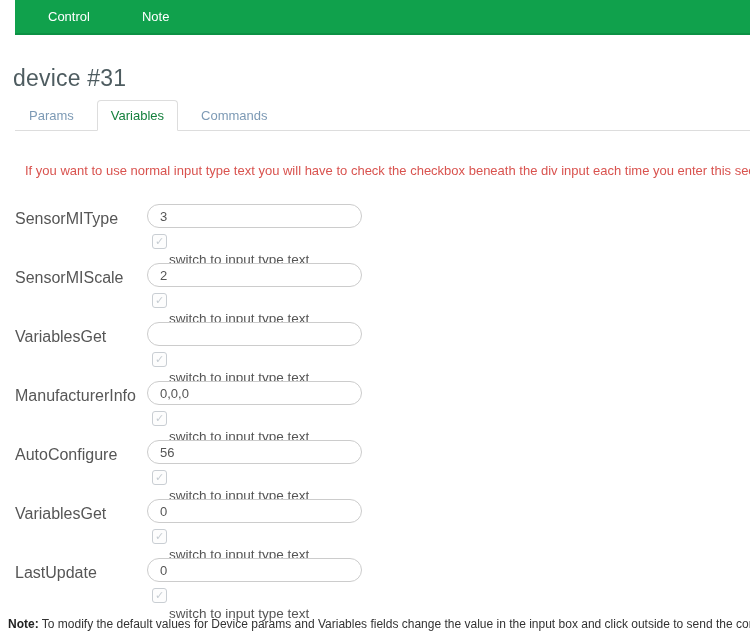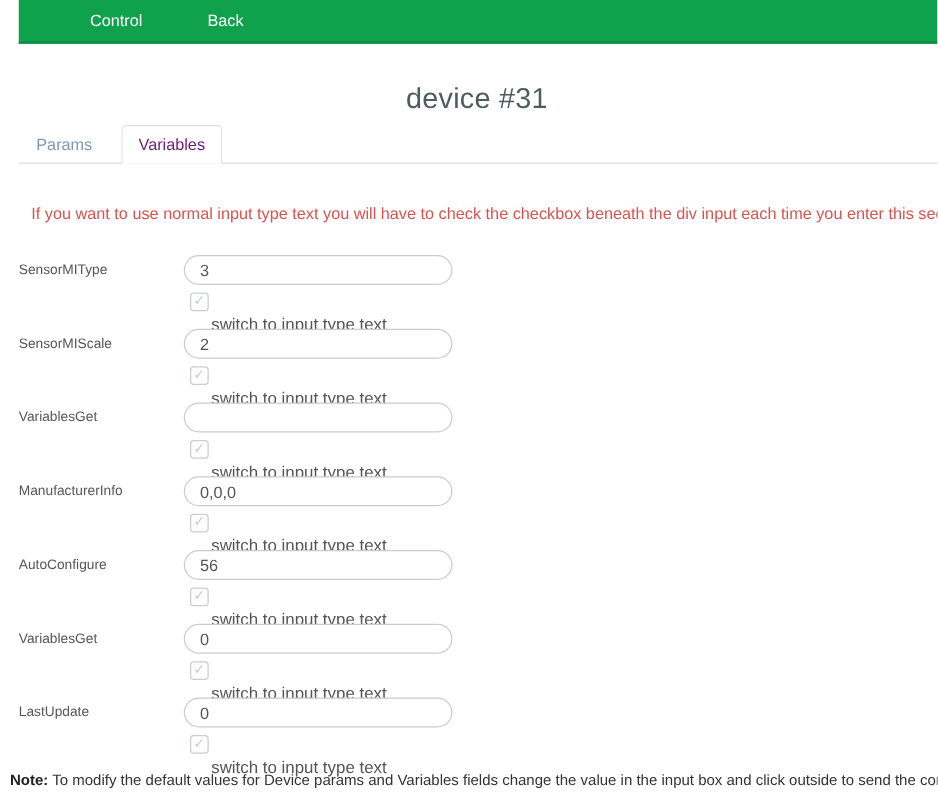--- a/index.html
+++ b/index.html
@@ -7,62 +7,61 @@
   body {
     width:750px; height:637px; overflow:hidden;
     font-family:"Liberation Sans","DejaVu Sans",sans-serif;
     color:#555;
   }
   
   .navbar {
     margin-left:15px; height:33px;
     background:#10a14c;
     border-bottom:2px solid #0c9144;
-    display:flex; align-items:stretch;padding-left:24px;
+    display:flex; align-items:stretch;
   }
   .nav-link {
     color:#fff; font-size:13px; line-height:33px;
     padding:0 26px; text-decoration:none; cursor:pointer; display:block;
   }
   .nav-link:first-child { margin-left:7px; }
   
   .page-title {
     margin:30px 0 0 13px;
     font-size:23px; font-weight:normal; color:#4e5c60;
     letter-spacing:0.2px;
-    text-align:center;
   }
   
   .tabs {
     list-style:none;
     display:flex; align-items:flex-start;
     margin:8px 0 0 15px; width:735px;
     border-bottom:1px solid #ddd;
   }
   .tab {
     font-size:13px; color:#7d9ab5;
     padding:7px 13px; margin-right:9px; margin-bottom:-1px;
     border:1px solid transparent; border-radius:4px 4px 0 0;
     cursor:pointer; white-space:nowrap;
   }
   .tab.active {
-    color:#701a75; background:#fff;
+    color:#15803d; background:#fff;
     border-color:#ddd #ddd #fff #ddd;
   }
   
   .warning {
     margin:32px 0 0 25px;
     color:#d9534f; font-size:13px; white-space:nowrap;
   }
   
   .var-form { margin-top:26px; }
   .form-row { position:relative; margin-bottom:12px; min-height:47px; }
   .field-label {
     position:absolute; left:15px; top:6px;
-    font-size:11px; color:#565656;
+    font-size:16px; color:#565656;
   }
   .controls { margin-left:147px; width:215px; }
   .field-input {
     display:block; width:215px; height:24px; box-sizing:border-box;
     border:1px solid #ccc; border-radius:12px;
     padding:0 12px; font-size:13px; color:#555;
     font-family:"Liberation Sans","DejaVu Sans",sans-serif;
     outline:none; background:#fff;
   }
   .check-line { display:flex; align-items:center; margin:4px 0 0 5px; height:18px; }
@@ -78,28 +77,29 @@
   .note { margin:5px 0 0 8px; font-size:12px; color:#333; white-space:nowrap; }
   .note b { color:#222; }
 </style>
 </head>
 <body>
 
 <div class="page">
 
   <nav class="navbar">
     <a class="nav-link">Control</a>
-    <a class="nav-link">Back</a>
+    <a class="nav-link">Note</a>
   </nav>
 
   <h1 class="page-title">device #31</h1>
 
   <ul class="tabs" id="tab-bar">
       <li class="tab">Params</li>
       <li class="tab active">Variables</li>
+      <li class="tab">Commands</li>
     </ul>
 
   <p class="warning">If you want to use normal input type text you will have to check the checkbox beneath the div input each time you enter this section!</p>
 
   <div class="var-form" id="form-rows">
   <div class="form-row">
     <label class="field-label">SensorMIType</label>
     <div class="controls">
       <input type="text" class="field-input" value="3" style="">
       <div class="check-line">

